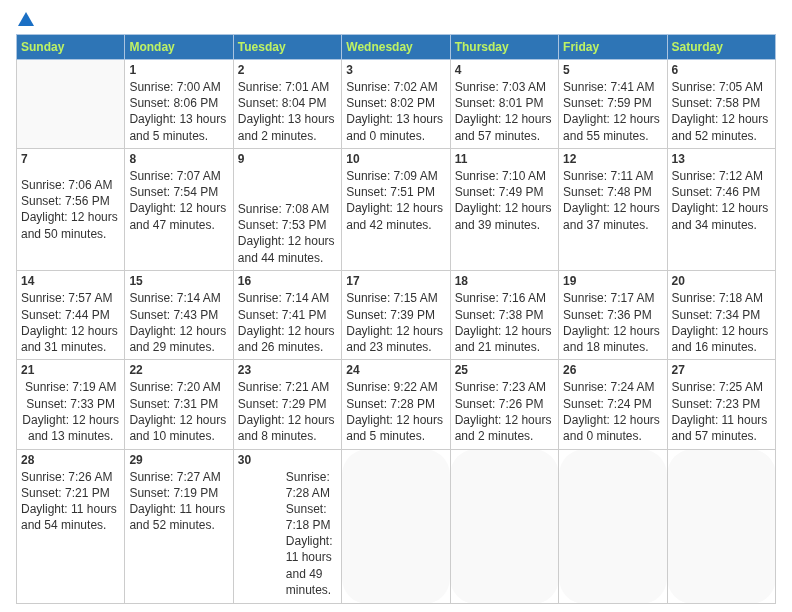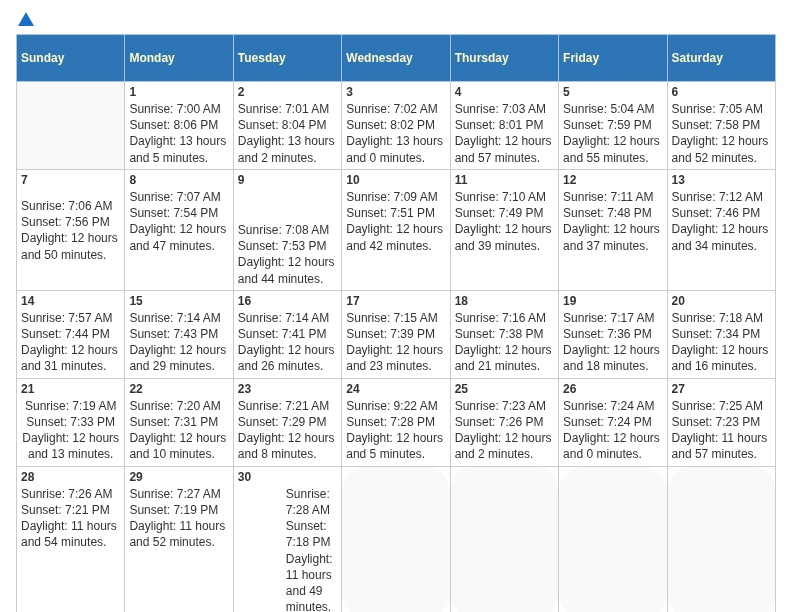--- a/index.html
+++ b/index.html
@@ -64,24 +64,24 @@
       color: #555;
     }
     .calendar {
       flex: 1;
       border-collapse: collapse;
       width: 100%;
       table-layout: fixed;
     }
     .calendar th {
       background-color: #2e75b6;
-      color: #fef9c3;
+      color: #bef264;
       font-size: 12px;
       font-weight: bold;
-      padding: 16px 4px;
+      padding: 5px 4px;
       border: 1px solid #aac4e0;
       text-align: left;
     }
     .calendar td {
       border: 1px solid #ccc;
       vertical-align: top;
       padding: 3px 4px;
       font-size: 9.5px;
       color: #333;
       height: 88px;
@@ -162,21 +162,21 @@
           </td>
           <td>
             <span class="day-num">4</span>
             <div class="cell-text" style="white-space: pre-line;">Sunrise: 7:03 AM
 Sunset: 8:01 PM
 Daylight: 12 hours
 and 57 minutes.</div>
           </td>
           <td>
             <span class="day-num">5</span>
-            <div class="cell-text" style="white-space: pre-line;">Sunrise: 5:04 AM
+            <div class="cell-text" style="white-space: pre-line;">Sunrise: 7:41 AM
 Sunset: 7:59 PM
 Daylight: 12 hours
 and 55 minutes.</div>
           </td>
           <td>
             <span class="day-num">6</span>
             <div class="cell-text" style="white-space: pre-line;">Sunrise: 7:05 AM
 Sunset: 7:58 PM
 Daylight: 12 hours
 and 52 minutes.</div>

